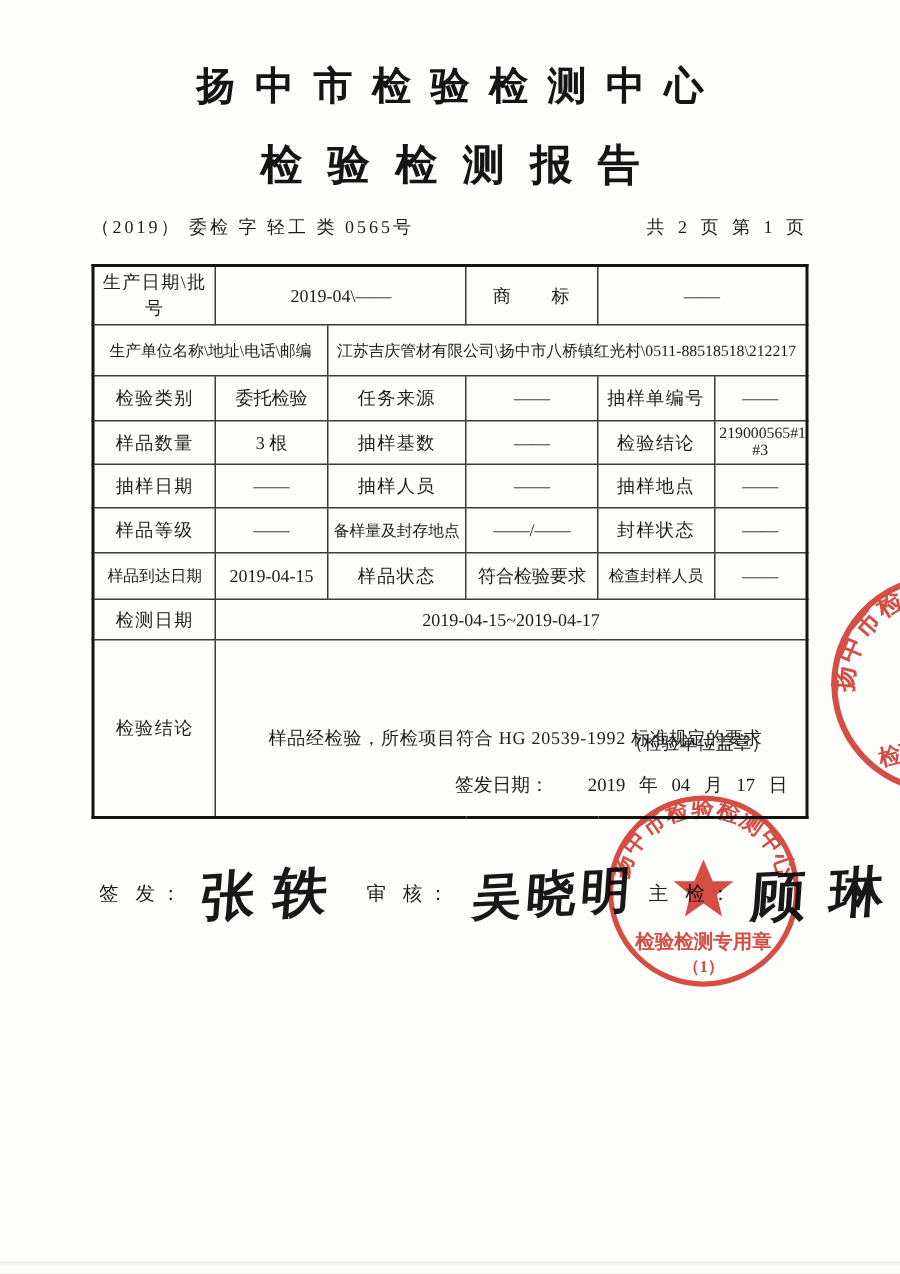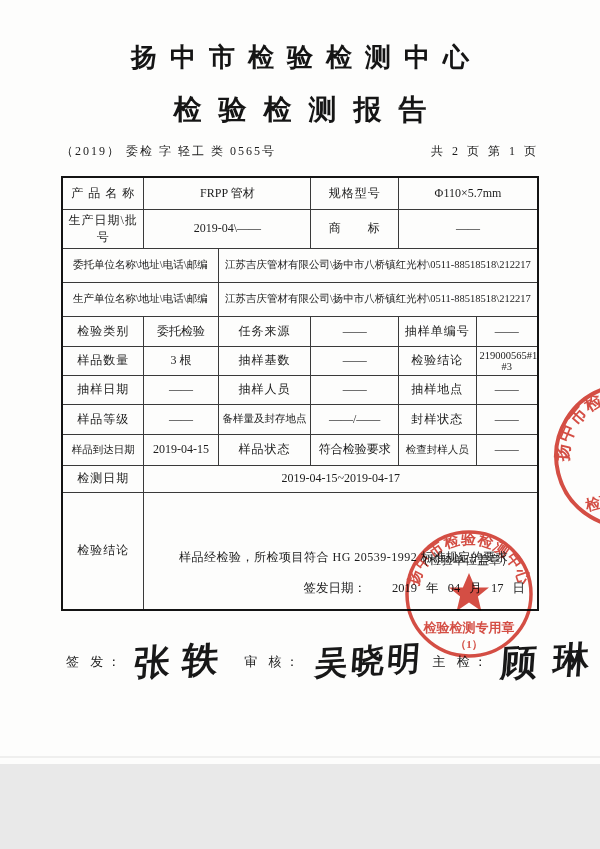--- a/index.html
+++ b/index.html
@@ -1,17 +1,17 @@
 <!DOCTYPE html>
 <html><head>
 <meta charset="utf-8">
 <style>
   html,body{margin:0;padding:0;background:#e9e9e9;}
   .page{
-    position:relative;width:600px;height:764px;margin:0 auto;
+    position:relative;width:600px;height:849px;margin:0 auto;
     background:#fdfdfc;overflow:hidden;
     font-family:"Liberation Serif","DejaVu Serif",serif;color:#1c1c1c;
   }
   .scan-edge{position:absolute;left:0;right:0;bottom:6px;height:2px;background:#efefee;}
   
   .org-title{
     margin-top:40px;text-align:center;font-size:26px;font-weight:bold;
     letter-spacing:13px;padding-left:13px;color:#151515;
   }
   .report-title{
@@ -76,35 +76,25 @@
   <table class="report">
     <colgroup>
       <col style="width:17.2%">
         <col style="width:15.6%">
         <col style="width:19.5%">
       <col style="width:18.4%">
         <col style="width:16.3%">
         <col style="width:13%">
     </colgroup>
     <tbody>
-        <tr style="height:32px;">
-      <td class="lab">产 品 名 称</td>
-      <td colspan="2">FRPP 管材</td>
-      <td class="lab">规格型号</td>
-      <td colspan="2">Φ110×5.7mm</td>
-    </tr>
     <tr style="height:32px;">
       <td class="lab">生产日期\批号</td>
       <td colspan="2">2019-04\——</td>
       <td class="lab">商　　标</td>
       <td colspan="2">——</td>
-    </tr>
-    <tr style="height:34px;">
-      <td colspan="2" class="small">委托单位名称\地址\电话\邮编</td>
-      <td colspan="4" class="unitval">江苏吉庆管材有限公司\扬中市八桥镇红光村\0511-88518518\212217</td>
     </tr>
     <tr style="height:34px;">
       <td colspan="2" class="small">生产单位名称\地址\电话\邮编</td>
       <td colspan="4" class="unitval">江苏吉庆管材有限公司\扬中市八桥镇红光村\0511-88518518\212217</td>
     </tr>
     <tr style="height:30px;">
       <td class="lab">检验类别</td>
       <td>委托检验</td>
       <td class="lab">任务来源</td>
       <td>——</td>

